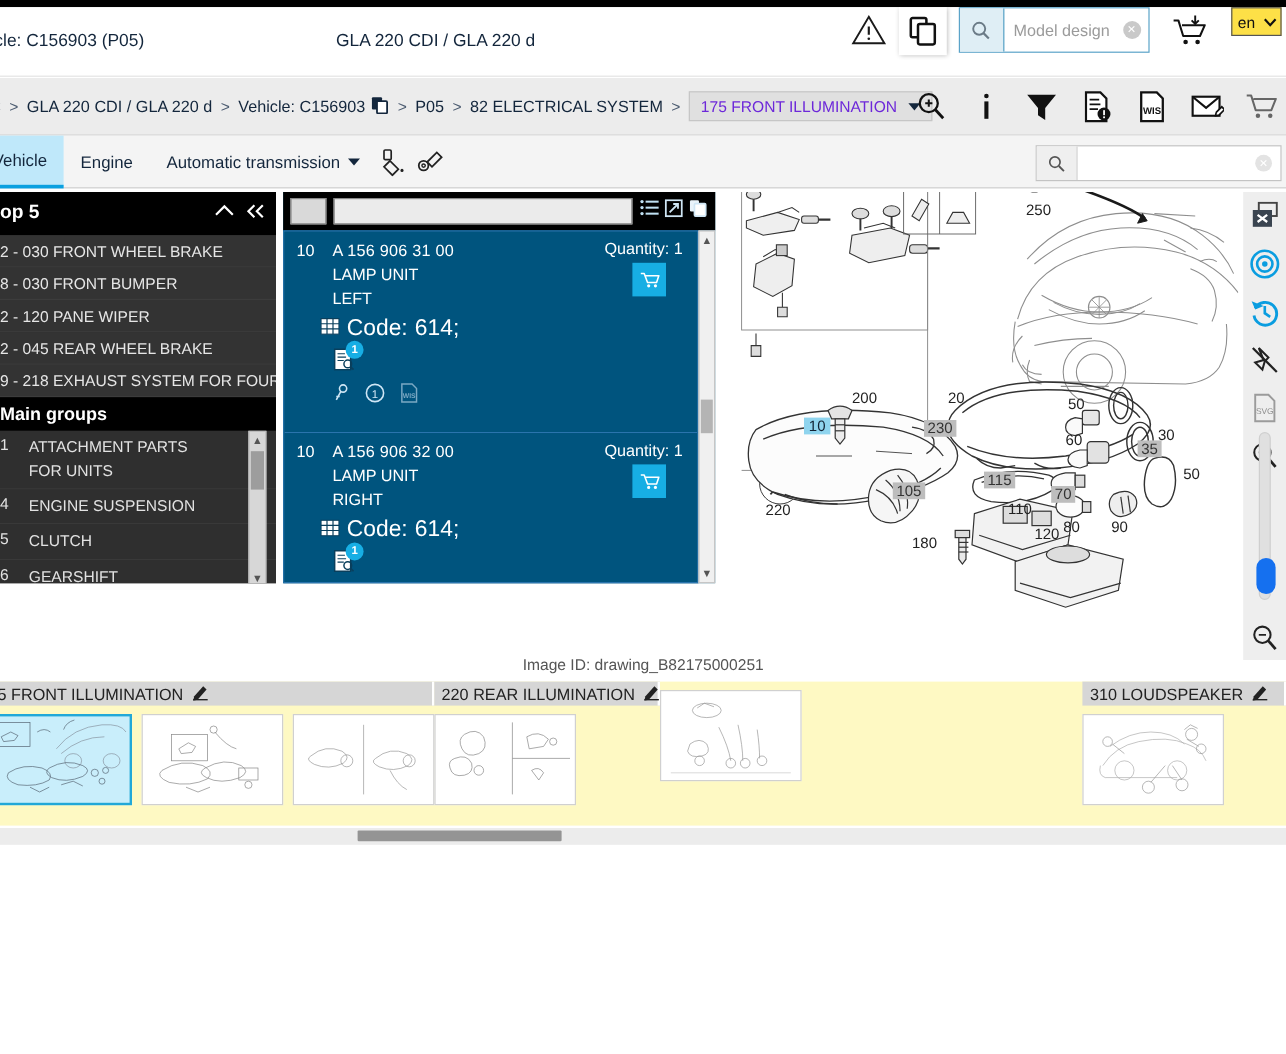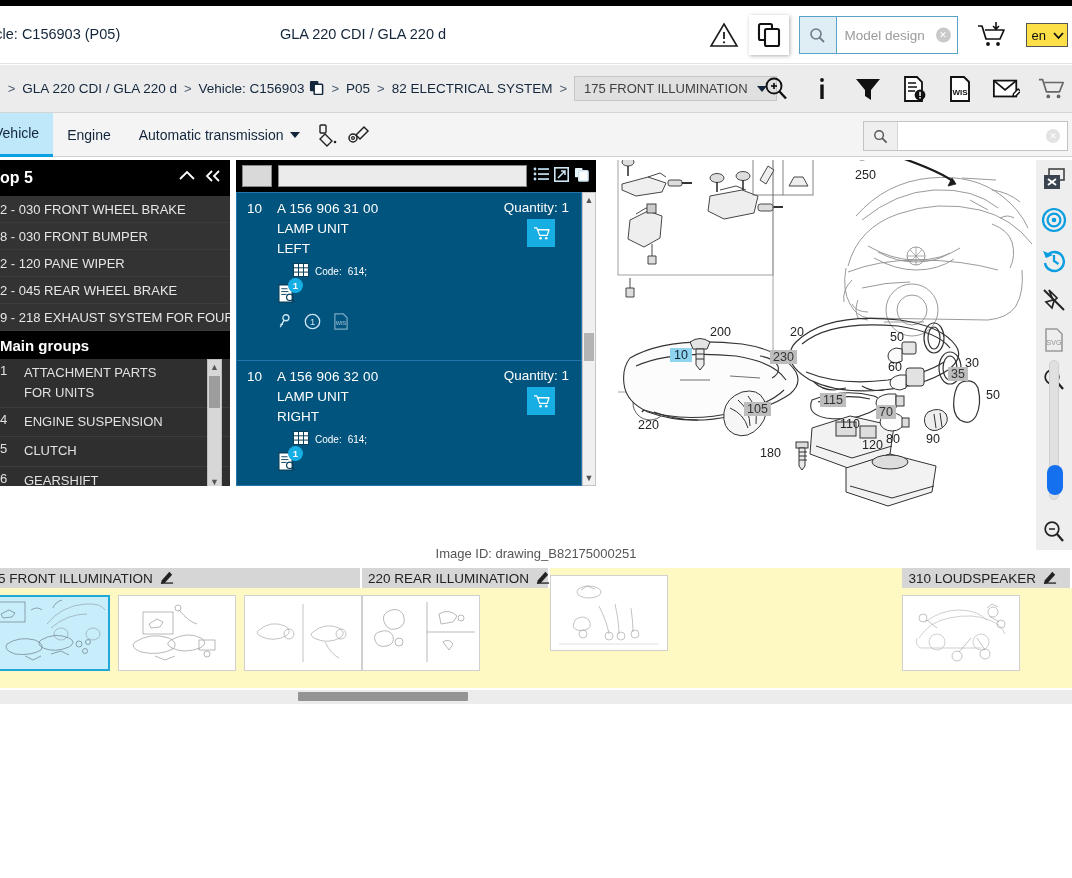--- a/index.html
+++ b/index.html
@@ -20,21 +20,21 @@
     background:#fff; border-bottom:1px solid #e4e4e4;
   }
   .hdr-vehicle {
     position:absolute; left:-16px; top:20px;
     font-size:14.5px; color:#13263c; white-space:nowrap;
   }
   .hdr-model {
     position:absolute; left:280px; top:20px;
     font-size:14.5px; color:#13263c; white-space:nowrap;
   }
-  .hdr-icons { position:absolute; right:0; top:0; height:58px; display:flex; align-items:center; }
+  .hdr-icons { position:absolute; right:0; top:0; height:58px; display:flex; align-items:flex-start; }
   .ic-btn {
     display:flex; align-items:center; justify-content:center;
     cursor:pointer; background:transparent; border:none;
   }
   .warn-ic { width:38px; height:38px; margin-right:6px; }
   .copy-box {
     width:40px; height:40px; background:#fff;
     box-shadow: 1px 1px 4px rgba(0,0,0,.30);
     display:flex; align-items:center; justify-content:center;
     margin-right:10px;
@@ -72,21 +72,21 @@
   }
   .crumbs { display:flex; align-items:center; margin-left:-18px; }
   .crumb {
     font-size:13.5px; color:#13263c; white-space:nowrap; cursor:pointer;
     display:flex; align-items:center; gap:5px;
   }
   .crumb-sep { font-size:13px; color:#4b5b70; margin:0 7px; }
   .crumb-active {
     background:#e0e0e0; border:1px solid #c6c6c6; padding:4px 9px;
     display:flex; align-items:center; gap:9px;
-    font-size:13px; color:#404040; cursor:pointer;
+    font-size:13px; color:#6d28d9; cursor:pointer;
   }
   .caret-dn { width:0;height:0;border-left:5px solid transparent;border-right:5px solid transparent;border-top:6px solid #13263c; }
   .crumb-tools { position:absolute; right:6px; display:flex; align-items:center; gap:18px; }
   .crumb-tools .ct { width:28px; height:30px; display:flex; align-items:center; justify-content:center; cursor:pointer; }
 
   
   .tab-bar {
     position:absolute; left:0; top:113px; width:1072px; height:44px;
     background:#f4f4f4; border-bottom:1px solid #d0d0d0;
     display:flex; align-items:center;
@@ -162,21 +162,21 @@
   }
   .part-top { display:flex; align-items:flex-start; }
   .p-idx { width:30px; font-size:13.5px; }
   .p-num { font-size:13.5px; letter-spacing:.2px; }
   .p-qty { position:absolute; right:12px; top:7px; font-size:13.5px; }
   .p-cart {
     position:absolute; right:26px; top:26px; width:28px; height:28px;
     background:#17aee4; display:flex; align-items:center; justify-content:center; cursor:pointer;
   }
   .p-line { margin-left:30px; font-size:13.5px; margin-top:5px; }
-  .p-code { margin-left:46px; margin-top:7px; display:flex; align-items:center; gap:6px; font-size:10px; }
+  .p-code { margin-left:20px; margin-top:7px; display:flex; align-items:flex-start; gap:6px; font-size:19px; }
   .p-doc { margin-left:30px; margin-top:5px; position:relative; width:22px; height:20px; }
   .badge1 {
     position:absolute; left:11px; top:-6px; width:15px; height:15px; border-radius:50%;
     background:#17aee4; color:#fff; font-size:9.5px; line-height:15px; text-align:center; font-weight:bold;
   }
   .p-icons { margin-left:30px; margin-top:9px; display:flex; align-items:center; gap:12px; }
   .parts-scroll {
     position:absolute; right:0; top:32px; width:14px; height:294px;
     background:#f0f0f0; border:1px solid #c6c6c6; cursor:pointer;
   }

